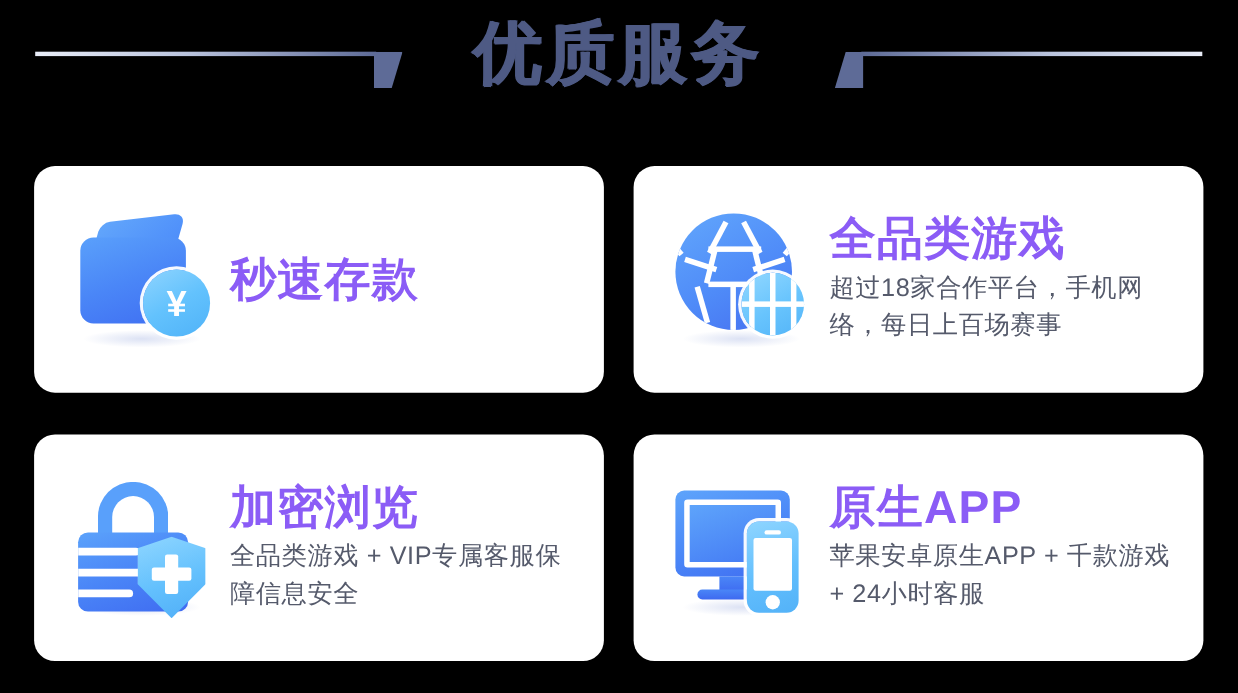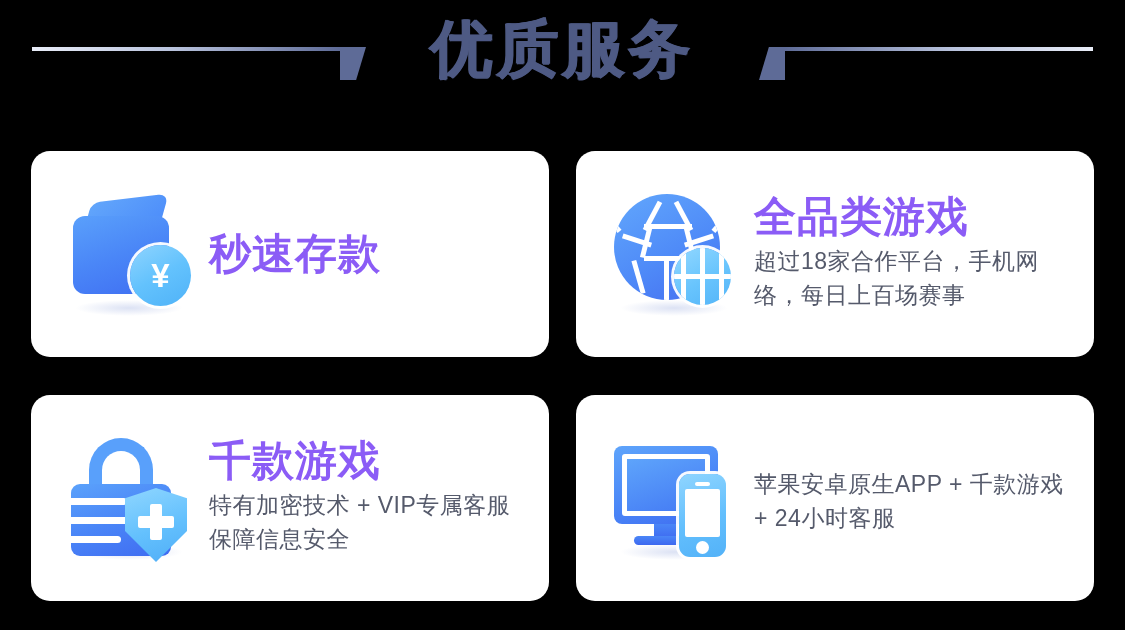--- a/index.html
+++ b/index.html
@@ -333,38 +333,39 @@
         <div class="lock-body">
           <div class="lock-slot" style="top:14px;width:56px;"></div>
           <div class="lock-slot" style="top:33px;width:68px;"></div>
           <div class="lock-slot" style="top:52px;width:50px;"></div>
         </div>
         <div class="lock-shield"></div>
         <div class="shield-cross-v" style="left:83px;top:72px;width:12px;height:36px;"></div>
         <div class="shield-cross-h" style="left:71px;top:84px;width:36px;height:12px;"></div>
       </div>
       <div class="card-text">
-        <div class="card-title">千款游戏</div>
-        <div class="card-desc">特有加密技术 + VIP专属客服保障信息安全</div>
+        <div class="card-title">加密浏览</div>
+        <div class="card-desc">全品类游戏 + VIP专属客服保障信息安全</div>
       </div>
     </div>
 
     <div class="card narrow-desc">
       <div class="card-icon">
         <div class="icon-shadow"></div>
         <div class="monitor-frame">
           <div class="monitor-inner"></div>
         </div>
         <div class="monitor-neck"></div>
         <div class="monitor-base"></div>
         <div class="phone">
           <div class="phone-speaker"></div>
           <div class="phone-screen"></div>
           <div class="phone-home"></div>
         </div>
       </div>
       <div class="card-text">
+        <div class="card-title">原生APP</div>
         <div class="card-desc">苹果安卓原生APP + 千款游戏 + 24小时客服</div>
       </div>
     </div>
 
   </div>
 </div>
 
 </body></html>

